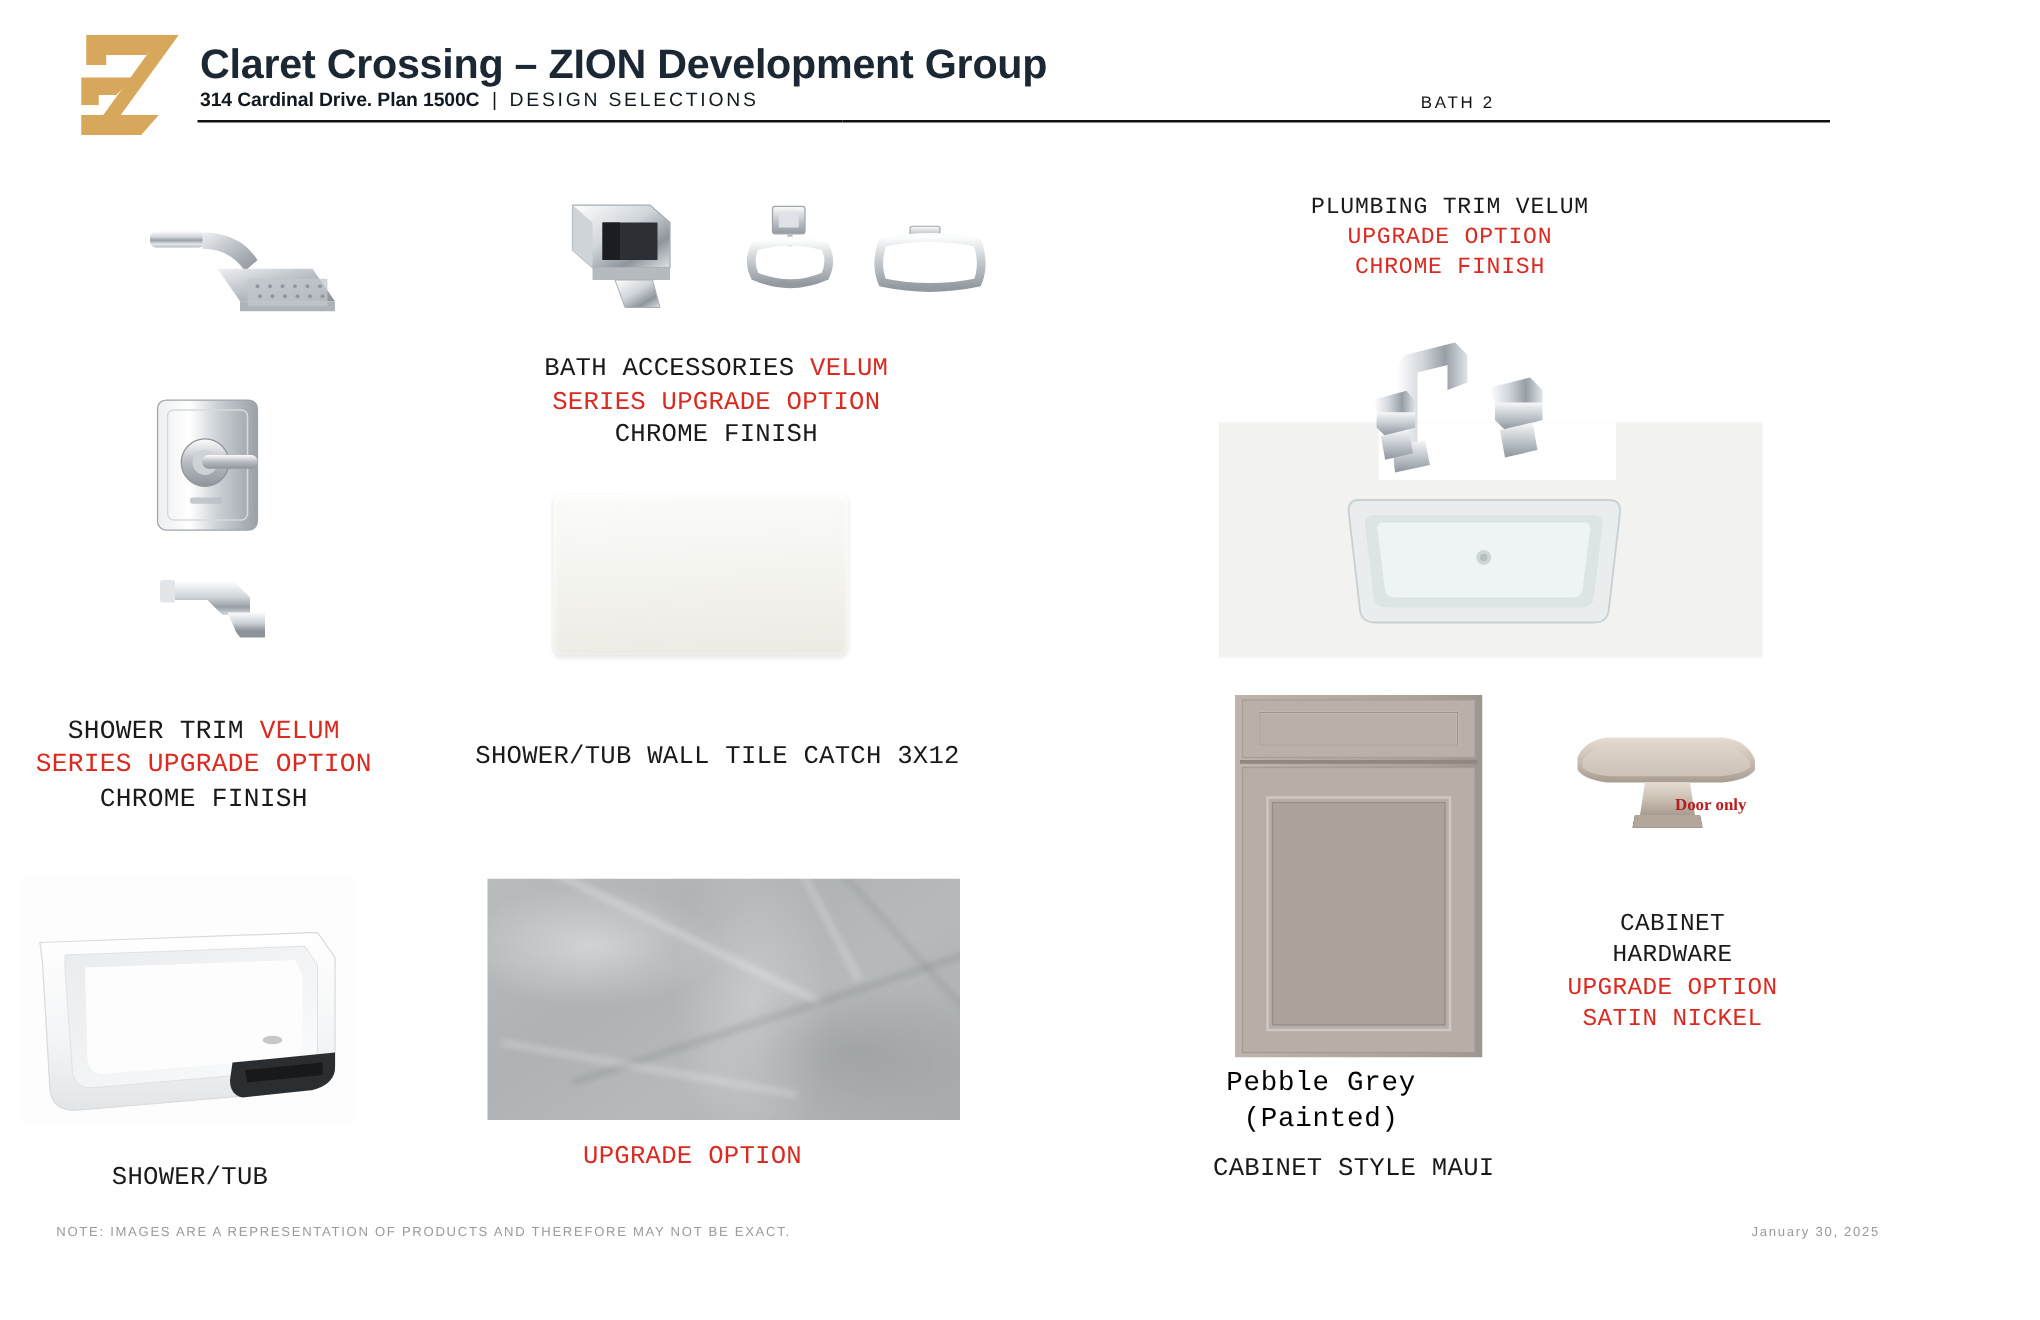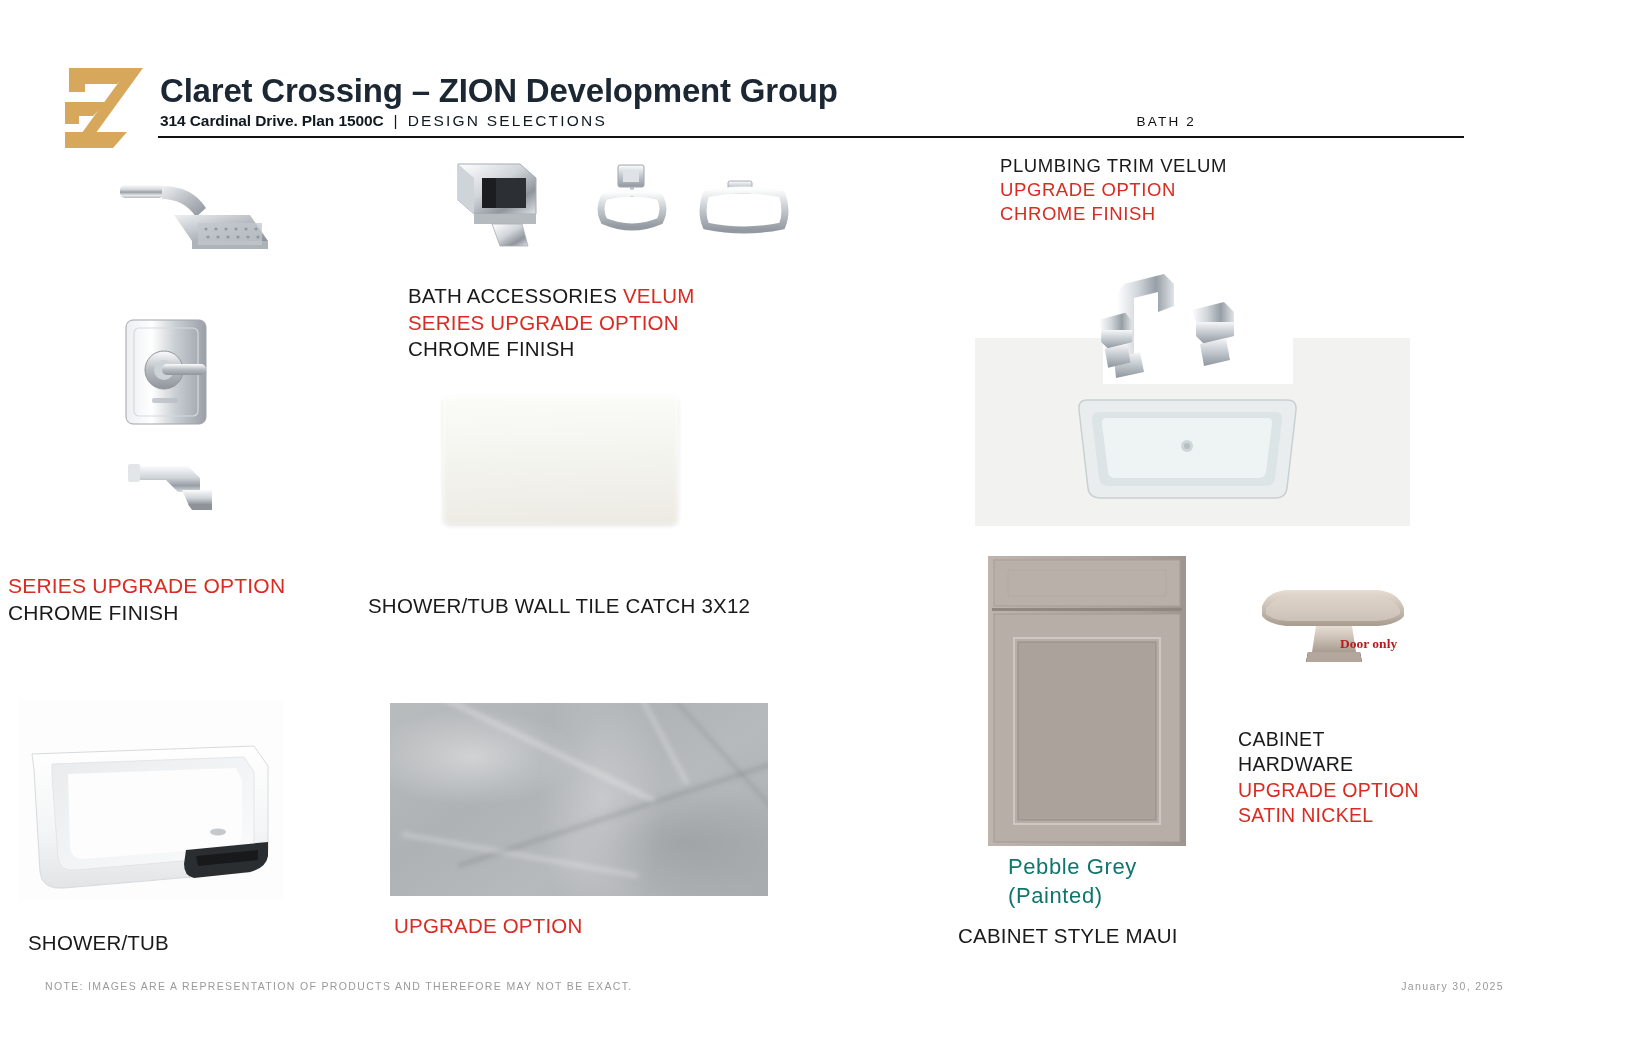--- a/index.html
+++ b/index.html
@@ -5,21 +5,21 @@
   html,body{margin:0;padding:0;}
   body{
     width:1632px;height:1056px;
     background:#ffffff;
     font-family:"Liberation Sans", sans-serif;
     color:#1a1a1a;
     position:relative;
     overflow:hidden;
   }
   
-  #header{position:absolute;left:0;top:0;width:1356px;height:120px;margin-top:40px;}
+  #header{position:absolute;left:0;top:0;width:1356px;height:120px;}
   #logo{position:absolute;left:55px;top:22px;width:92px;height:92px;}
   #title{
     position:absolute;left:160px;top:32px;
     font-size:33px;font-weight:600;color:#1b2733;
     letter-spacing:-0.2px;white-space:nowrap;
   }
   #subline{
     position:absolute;left:160px;top:72px;
     font-size:15.5px;color:#101820;white-space:nowrap;
     display:flex;align-items:flex-end;
@@ -28,35 +28,35 @@
   #sub-sep{margin:0 10px;font-weight:400;}
   #sub-ds{letter-spacing:2.2px;font-weight:400;}
   #room-label{
     position:absolute;right:160px;top:74px;
     font-size:13.5px;letter-spacing:2.2px;color:#111;
   }
   #head-rule-left{position:absolute;left:158px;top:96px;width:516px;height:2px;background:#111;}
   #head-rule-right{position:absolute;left:674px;top:96px;width:790px;height:1.6px;background:#111;}
 
   
-  .cap{position:absolute;line-height:1.30;}
+  .cap{position:absolute;text-align:center;line-height:1.30;font-family:Liberation Mono, monospace;}
   .cap .ln{display:block;white-space:nowrap;}
   .blk{color:#1a1a1a;}
   .red{color:#d92b21;}
 
   
   #cap-shower-trim{left:8px;top:572px;width:310px;font-size:21px;letter-spacing:0.2px;}
   #cap-bath-acc{left:408px;top:283px;width:330px;font-size:20.5px;letter-spacing:0.2px;}
   #cap-plumb-trim{left:1000px;top:154px;width:320px;font-size:18.5px;letter-spacing:0.6px;}
   #cap-wall-tile{left:368px;top:565px;width:412px;font-size:20.5px;letter-spacing:0.2px;margin-top:28px;}
   #cap-floor-tile{left:394px;top:913px;width:320px;font-size:20.5px;letter-spacing:0.2px;}
   #cap-shower-tub{left:28px;top:930px;width:248px;font-size:20.5px;letter-spacing:0.2px;}
   #cap-cab-hw{left:1238px;top:727px;width:200px;font-size:19.5px;letter-spacing:0.3px;}
   #cap-cab-style{left:958px;top:923px;width:250px;font-size:20.5px;letter-spacing:0.2px;}
-  #cap-pebble{left:1008px;top:853px;width:250px;font-size:22px;color:#0f766e;
+  #cap-pebble{left:932px;top:853px;width:250px;font-size:22px;color:#000000;
               letter-spacing:0.6px;line-height:1.30;}
 
   
   #foot-note{
     position:absolute;left:45px;top:980px;
     font-size:10.5px;letter-spacing:1.35px;color:#9a9a9a;white-space:nowrap;
   }
   #foot-date{
     position:absolute;right:128px;top:980px;
     font-size:10.5px;letter-spacing:1.35px;color:#9a9a9a;white-space:nowrap;
@@ -227,20 +227,21 @@
     <path d="M14 54 L236 46 L250 66 L250 150 Q250 166 232 172 L46 188 Q24 190 22 172 L16 70 Z" fill="url(#tubg)" stroke="#d8dadc" stroke-width="1"></path>
     <path d="M34 64 L226 57 L236 72 L236 140 Q236 152 222 156 L58 170 Q42 172 40 158 L34 76 Z" fill="url(#tubin)" stroke="#dfe1e3" stroke-width=".8"></path>
     <path d="M50 74 L218 68 L224 80 L224 134 Q224 144 212 147 L66 159 Q54 160 52 148 Z" fill="#fdfdfd"></path>
     <path d="M168 150 L250 142 L250 156 Q248 168 232 172 L176 178 Q166 176 166 164 Z" fill="#2b2e31"></path>
     <path d="M178 156 L240 150 L240 160 L180 166 Z" fill="#17191b"></path>
     <ellipse cx="200" cy="132" rx="8" ry="3.4" fill="#c6c9cc"></ellipse>
   </svg>
 </div>
 
 <div id="cap-shower-trim" class="cap">
+  <span class="ln"><span class="blk">SHOWER TRIM </span><span class="red">VELUM</span></span>
   <span class="ln red">SERIES UPGRADE OPTION</span>
   <span class="ln blk">CHROME FINISH</span>
 </div>
 
 <div id="cap-shower-tub" class="cap">
   <span class="ln blk">SHOWER/TUB</span>
 </div>
 
 <svg id="acc-hook" class="pimg" viewBox="0 0 105 95">
   <defs>

